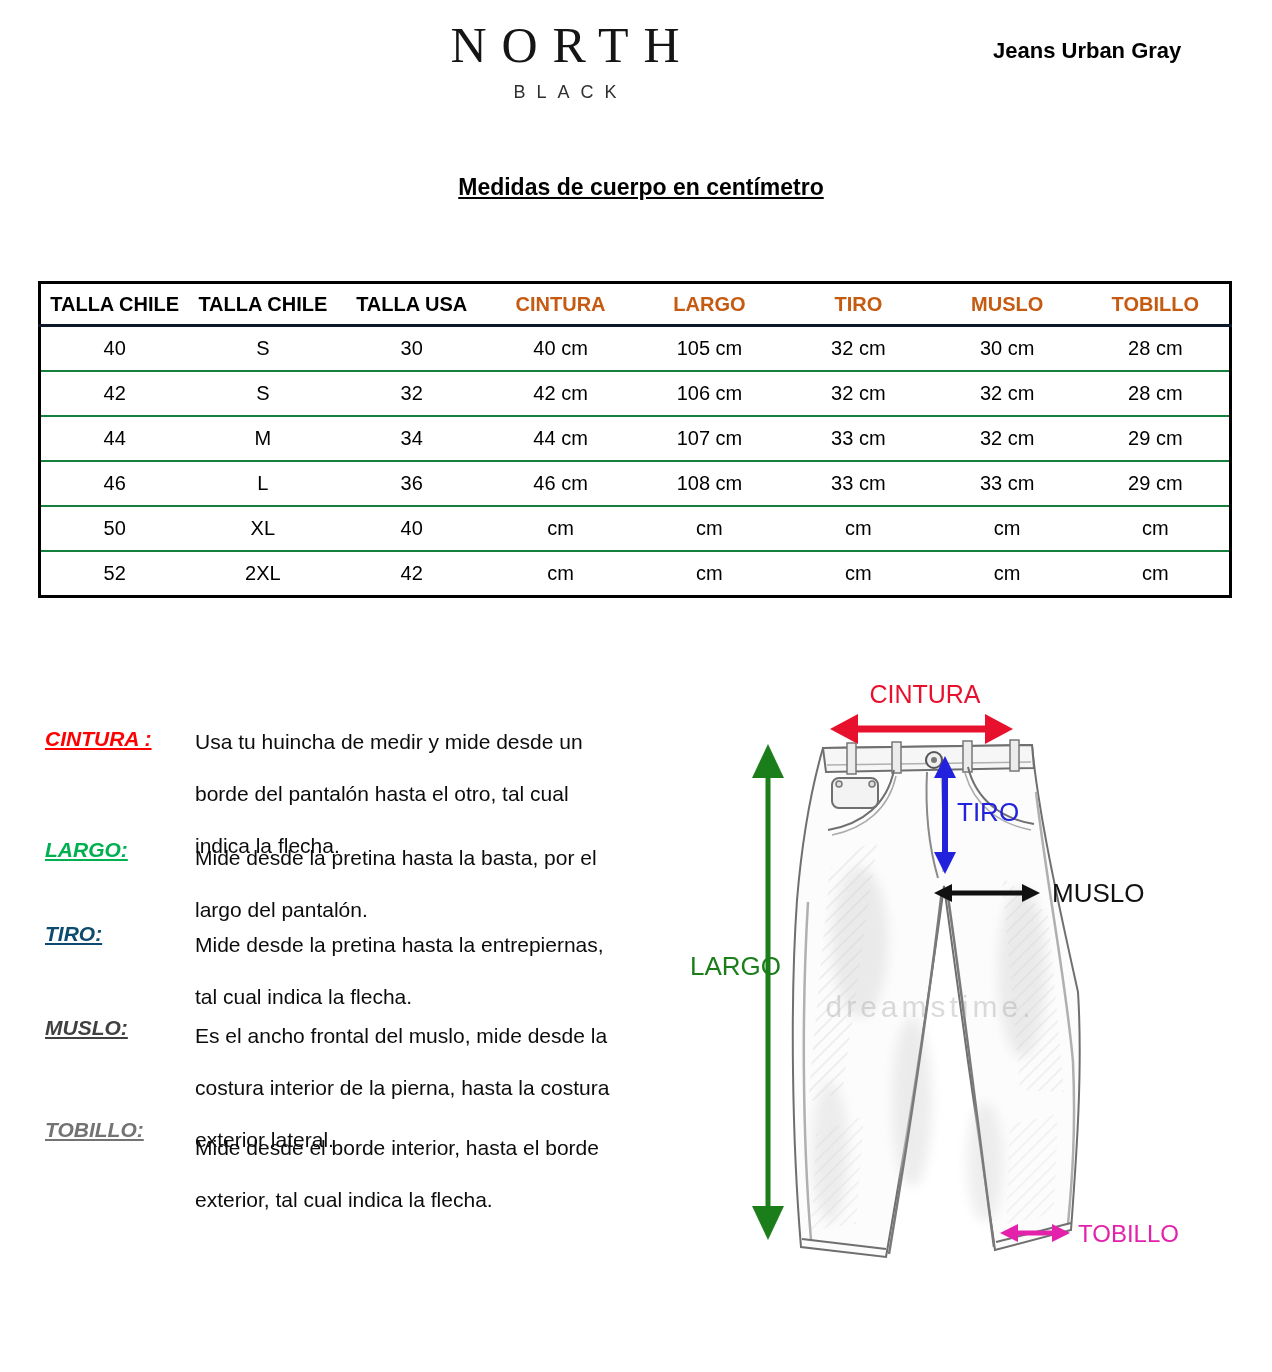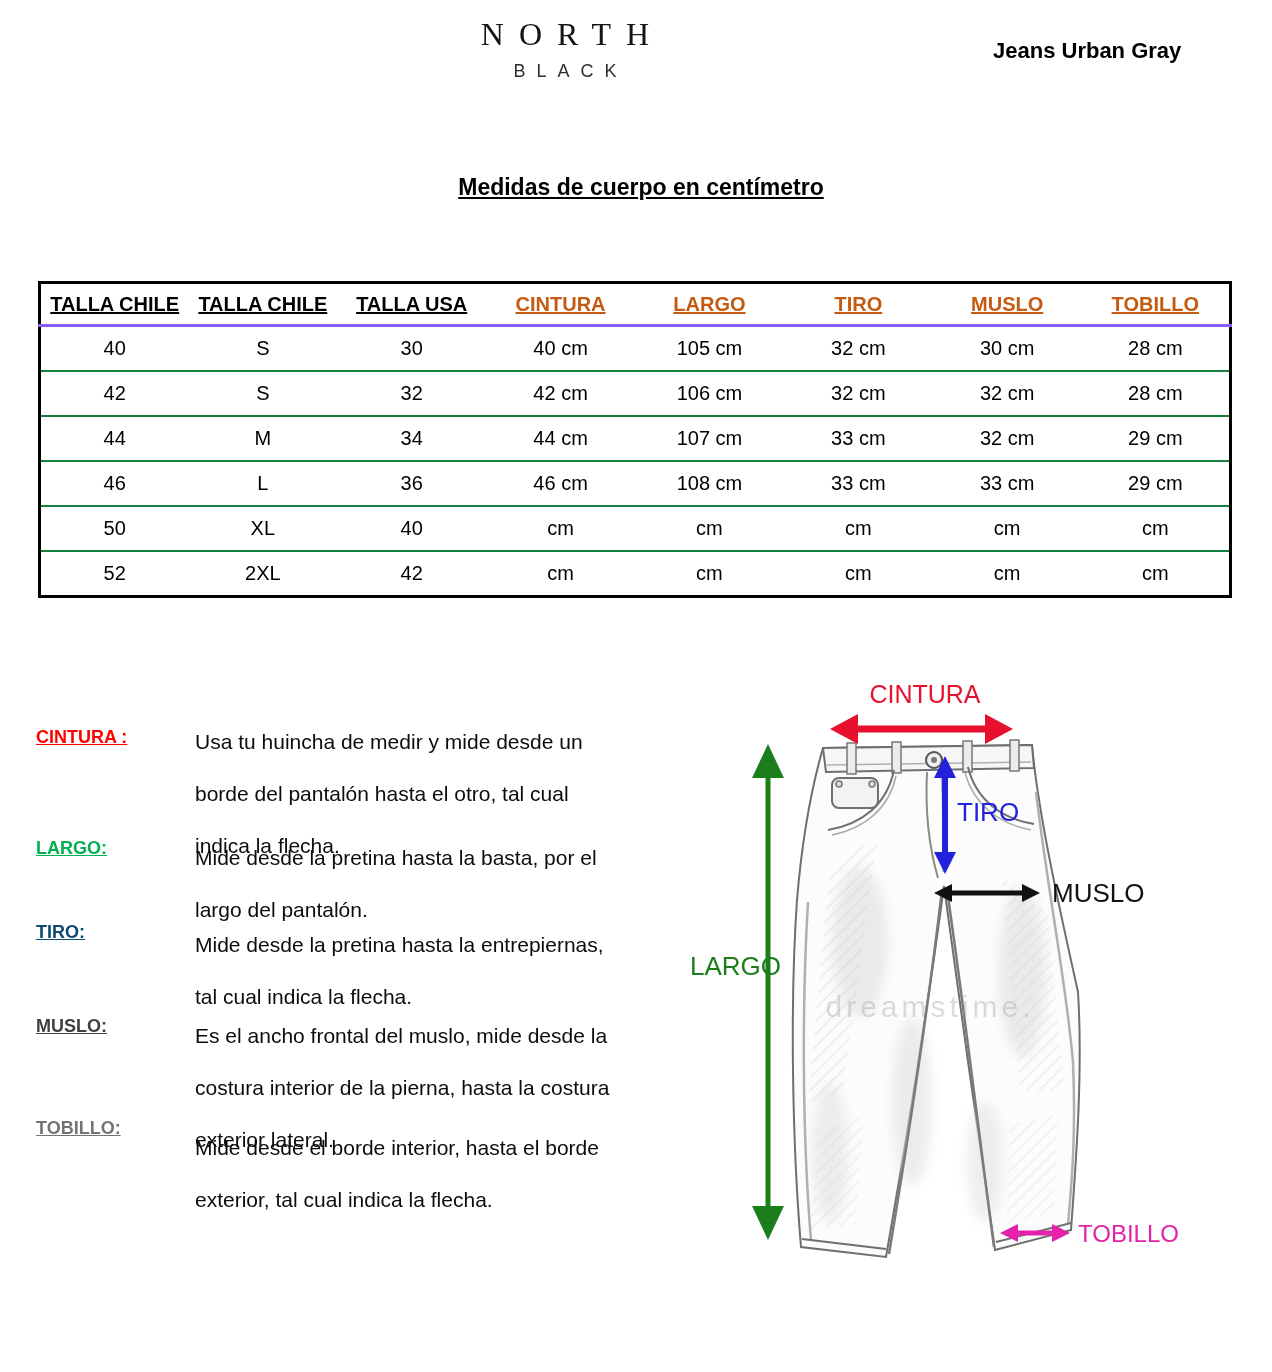--- a/index.html
+++ b/index.html
@@ -1,39 +1,39 @@
 <!DOCTYPE html>
 <html><head>
 <meta charset="utf-8">
 <style>
   html,body{margin:0;padding:0;background:#ffffff;}
   .page{position:relative;width:1272px;height:1372px;background:#fff;
         font-family:"Liberation Sans",sans-serif;color:#000;overflow:hidden;}
 
   
   .brand{position:absolute;top:16px;left:430px;width:270px;text-align:center;}
-  .brand-north{font-family:"Liberation Serif",serif;font-size:32px;letter-spacing:15px;
+  .brand-north{font-family:"Liberation Serif",serif;font-size:50px;letter-spacing:15px;
                color:#151515;font-weight:400;white-space:nowrap;text-indent:15px;}
   .brand-black{font-size:18px;letter-spacing:11px;color:#2f2f2f;margin-top:8px;
                font-weight:400;text-indent:11px;}
   .product-name{position:absolute;top:38px;left:993px;font-size:22px;font-weight:700;}
 
   
   .doc-title{position:absolute;top:174px;left:0;width:1282px;text-align:center;
              font-size:23px;font-weight:700;text-decoration:underline;margin:0;}
 
   
   .size-table{position:absolute;top:281px;left:38px;width:1194px;border-collapse:collapse;
               table-layout:fixed;text-align:center;font-size:20px;border:3px solid #000;}
-  .size-table th{height:40px;font-weight:700;border-bottom:3px solid #8b5cf6;padding:0;text-decoration:underline;}
+  .size-table th{height:40px;font-weight:700;border-bottom:3px solid #0f172a;padding:0;}
   .size-table td{height:43px;border-top:2px solid #15803d;padding:0;font-weight:400;}
 
   
-  .def-term{position:absolute;left:36px;font-size:18px;font-weight:700;
-            text-decoration:underline;white-space:nowrap;}
+  .def-term{position:absolute;left:45px;font-size:21px;font-weight:700;
+            text-decoration:underline;white-space:nowrap;font-style:italic;}
   .def-desc{position:absolute;left:195px;width:420px;font-size:21px;line-height:52px;color:#0c0c0c;}
 
   
   .diagram{position:absolute;left:680px;top:672px;width:500px;height:600px;}
   .diagram svg{display:block;}
   .diagram text{font-family:"Liberation Sans",sans-serif;}
 </style>
 </head>
 <body>
 

